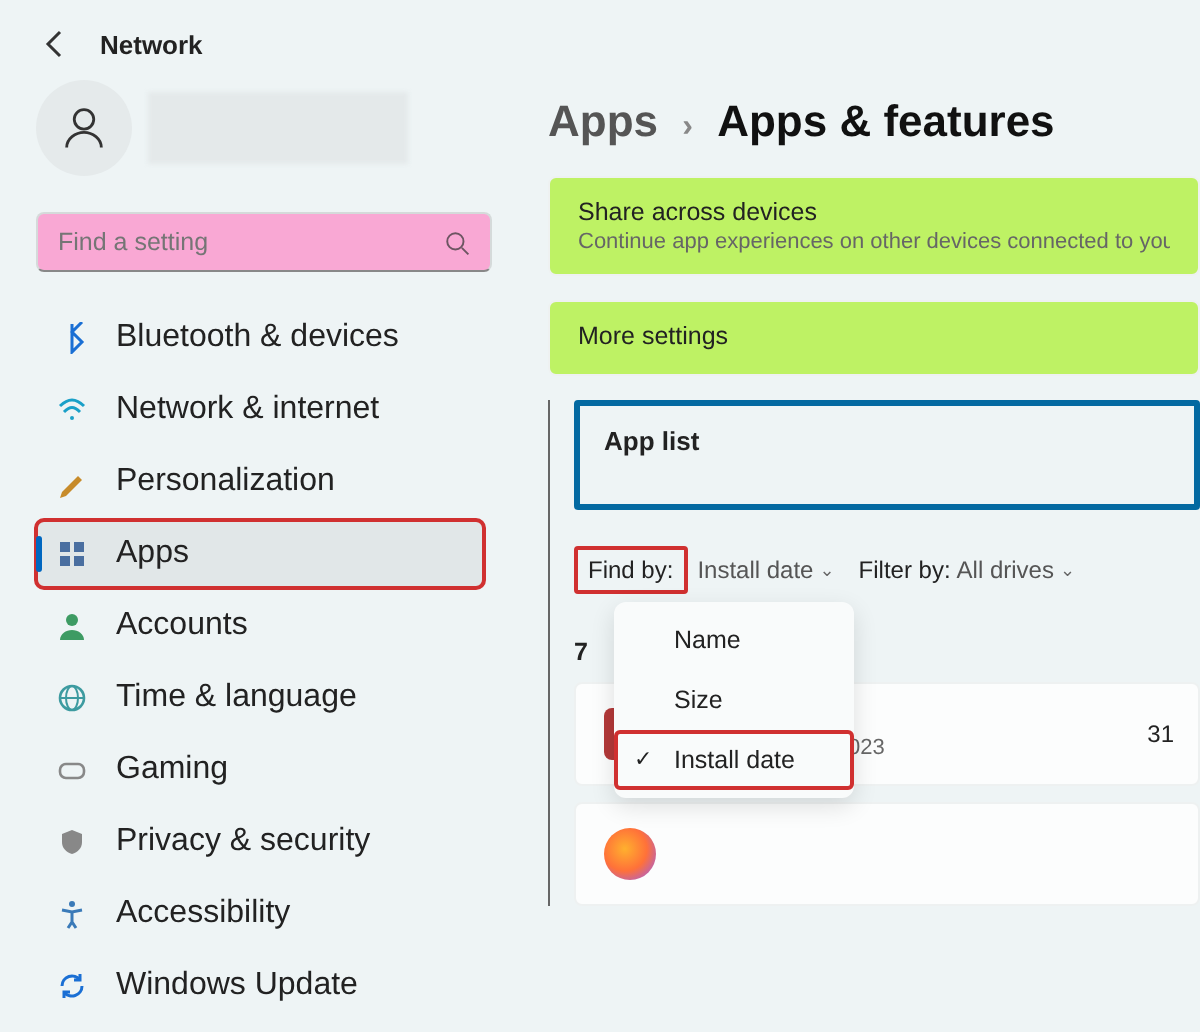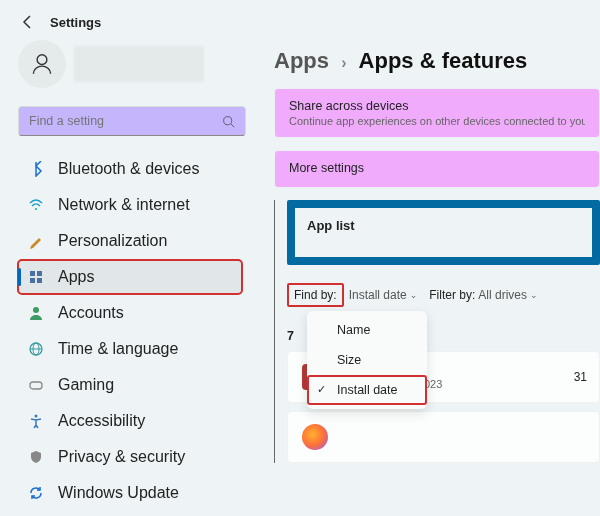--- a/index.html
+++ b/index.html
@@ -6,38 +6,38 @@
 body { background: #eef4f5; width: 600px; height: 516px; overflow: hidden; position: relative; color: #222; }
 .header { display: flex; align-items: center; padding: 14px 20px 10px 20px; }
 .header .back { width: 16px; height: 16px; display: flex; align-items: center; justify-content: center; margin-right: 14px; cursor: pointer; }
 .header .title { font-size: 13px; font-weight: 600; }
 .layout { display: flex; height: calc(100% - 40px); }
 .sidebar { width: 252px; padding: 0 10px 0 18px; flex-shrink: 0; }
 .profile { display: flex; align-items: center; margin-bottom: 18px; }
 .avatar { width: 48px; height: 48px; border-radius: 50%; background: #e5eaeb; display: flex; align-items: center; justify-content: center; margin-right: 8px; }
 .avatar svg { width: 26px; height: 26px; }
 .blur { width: 130px; height: 36px; background: #e4e9ea; filter: blur(1px); }
-.search-box { background: #c4b5fd; border: 1px solid #d5dada; border-bottom: 1.5px solid #888; border-radius: 4px; padding: 7px 10px; display: flex; align-items: center; margin-bottom: 16px; width: 228px; }
+.search-box { background: #f9a8d4; border: 1px solid #d5dada; border-bottom: 1.5px solid #888; border-radius: 4px; padding: 7px 10px; display: flex; align-items: center; margin-bottom: 16px; width: 228px; }
 .search-box input { border: none; background: transparent; outline: none; font-size: 12.5px; flex: 1; color: #555; }
 .search-icon { width: 13px; height: 13px; opacity: 0.7; }
 .nav { list-style: none; }
 .nav li { display: flex; align-items: center; padding: 8px 10px; font-size: 16px; border-radius: 4px; margin-bottom: 2px; cursor: pointer; position: relative; }
 .nav li .ic { width: 16px; height: 16px; margin-right: 14px; display: flex; align-items: center; justify-content: center; }
 .nav li.active { background: #e1e7e8; }
 .nav li.active::before { content: ''; position: absolute; left: 0; top: 8px; bottom: 8px; width: 3px; background: #0067c0; border-radius: 2px; }
 .nav li.hl { outline: 2px solid #d03030; outline-offset: -1px; }
 .content { flex: 1; padding: 8px 0 0 22px; overflow: hidden; }
 .crumb { font-size: 22px; font-weight: 600; color: #555; margin-bottom: 14px; }
 .crumb .current { color: #111; font-weight: 700; }
 .crumb .sep { margin: 0 6px; color: #888; font-size: 16px; }
-.card { background: #f0abfc; border: 1px solid #eef1f1; border-radius: 4px; padding: 10px 14px; margin-bottom: 12px; }
+.card { background: #bef264; border: 1px solid #eef1f1; border-radius: 4px; padding: 10px 14px; margin-bottom: 12px; }
 .card .ct { font-size: 12.5px; font-weight: 500; margin-bottom: 2px; }
 .card .cd { font-size: 11px; color: #666; white-space: nowrap; overflow: hidden; }
 .section-divider { border-left: 1.5px solid #666; padding-left: 12px; margin-top: 10px; }
-.app-list-box { border: 8px solid #0369a1; padding: 10px 12px 14px 12px; border-radius: 2px; }
+.app-list-box { border: 3px solid #0369a1; padding: 10px 12px 14px 12px; border-radius: 2px; }
 .app-list-title { font-size: 13px; font-weight: 600; margin-bottom: 10px; }
 .search-apps { background: #fdfdfd; border: 1px solid #d5dada; border-bottom: 1.5px solid #888; border-radius: 4px; padding: 7px 10px; display: flex; align-items: center; }
 .search-apps input { border: none; background: transparent; outline: none; font-size: 12.5px; flex: 1; color: #888; }
 .filters { display: flex; align-items: center; font-size: 12px; margin-top: 18px; position: relative; }
 .sortlabel { border: 2px solid #d03030; padding: 3px 5px; border-radius: 2px; margin-right: 2px; }
 .filterval { color: #555; margin: 0 3px; }
 .chev { font-size: 9px; color: #666; margin-right: 12px; }
 .dropdown { position: absolute; top: 28px; left: 20px; background: #f9fbfb; border-radius: 6px; box-shadow: 0 4px 12px rgba(0,0,0,0.12); width: 120px; z-index: 10; padding: 4px 0; }
 .dropdown .item { padding: 8px 12px 8px 30px; font-size: 12.5px; cursor: pointer; position: relative; }
 .dropdown .item.sel { outline: 2px solid #d03030; outline-offset: -2px; border-radius: 3px; }
@@ -51,21 +51,21 @@
 </style>
 </head>
 <body>
 
 <div class="header">
   <div class="back">
     <svg viewBox="0 0 16 16">
         <path d="M10 2 L4 8 L10 14" stroke="#333" stroke-width="1.5" fill="none"></path>
       </svg>
   </div>
-  <div class="title">Settings</div>
+  <div class="title">Network</div>
 </div>
 
 <div class="layout">
   <div class="sidebar">
     <div class="profile">
       <div class="avatar">
         <svg viewBox="0 0 24 24">
             <circle cx="12" cy="8" r="4.5" stroke="#333" stroke-width="1.3" fill="none"></circle>
             <path d="M4 21c0-4 4-7 8-7s8 3 8 7" stroke="#333" stroke-width="1.3" fill="none"></path>
           </svg>
@@ -139,33 +139,33 @@
           <span class="ic">
             <svg viewBox="0 0 16 16">
               <rect x="2" y="5" width="12" height="7" rx="3" stroke="#888" stroke-width="1.3" fill="none"></rect>
             </svg>
           </span>
           <span>Gaming</span>
         </li>
         <li>
           <span class="ic">
             <svg viewBox="0 0 16 16">
+              <path d="M8 2l5 2v4c0 3-2 5-5 6-3-1-5-3-5-6V4z" fill="#888"></path>
+            </svg>
+          </span>
+          <span>Privacy &amp; security</span>
+        </li>
+        <li>
+          <span class="ic">
+            <svg viewBox="0 0 16 16">
               <circle cx="8" cy="3" r="1.5" fill="#3a7ab8"></circle>
               <path d="M3 6l5 1 5-1M8 7v5M6 15l2-3 2 3" stroke="#3a7ab8" stroke-width="1.5" fill="none"></path>
             </svg>
           </span>
           <span>Accessibility</span>
-        </li>
-        <li>
-          <span class="ic">
-            <svg viewBox="0 0 16 16">
-              <path d="M8 2l5 2v4c0 3-2 5-5 6-3-1-5-3-5-6V4z" fill="#888"></path>
-            </svg>
-          </span>
-          <span>Privacy &amp; security</span>
         </li>
         <li>
           <span class="ic">
             <svg viewBox="0 0 16 16">
               <path d="M3 8a5 5 0 0 1 9-3M13 8a5 5 0 0 1-9 3" stroke="#1a6fd4" stroke-width="1.5" fill="none"></path>
               <path d="M12 2v3h-3M4 14v-3h3" stroke="#1a6fd4" stroke-width="1.5" fill="none"></path>
             </svg>
           </span>
           <span>Windows Update</span>
         </li>

